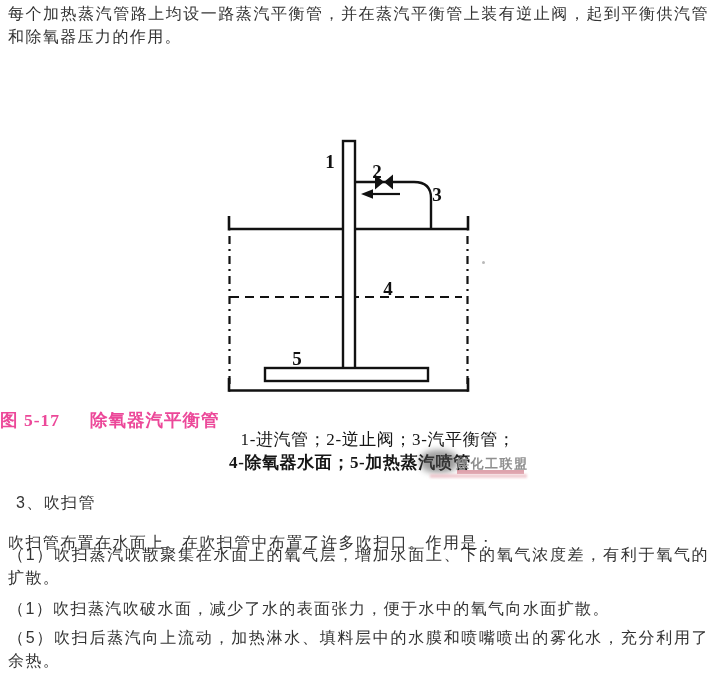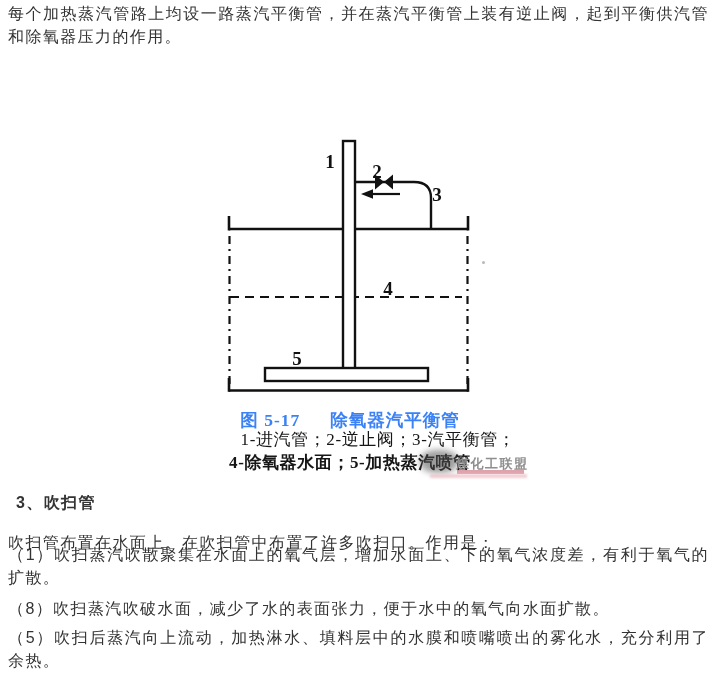--- a/index.html
+++ b/index.html
@@ -14,33 +14,31 @@
   .body-text{
     position:absolute;left:8px;width:701px;
     font-size:16px;line-height:23px;letter-spacing:1.4px;
     text-align:justify;text-justify:inter-ideograph;
     color:#333333;
   }
   .heading{
     position:absolute;left:16px;
     font-size:16px;line-height:23px;letter-spacing:1.4px;
     color:#333333;
-    font-weight:bold;
   }
   .fig-svg{position:absolute;left:210px;top:138px;}
   .fig-label{
     font-family:"Liberation Serif", serif;
     font-weight:bold;font-size:19px;fill:#111111;
   }
   .caption{
     position:absolute;top:408px;left:0;width:700px;
-    text-align:center;
     font-family:"Liberation Serif", serif;
     font-weight:bold;font-size:17.5px;letter-spacing:1px;
-    color:#3b82f6;
+    color:#ec4899;
   }
   .caption .cap-title{margin-left:30px;}
   .legend-line{
     position:absolute;left:0;width:700px;
     text-align:center;
     font-family:"Liberation Serif", serif;
     font-size:17px;letter-spacing:0.6px;line-height:20px;
     color:#161616;
   }
   .legend-1{top:430px;padding-left:28px;}
@@ -128,17 +126,17 @@
   <div class="wm-text">煤化工联盟</div>
   <div class="wm-underline-1"></div>
   <div class="wm-underline-2"></div>
 
   <div class="heading" style="top:491px;">3、吹扫管</div>
 
   <div class="body-text" style="top:531px;">吹扫管布置在水面上。在吹扫管中布置了许多吹扫口。作用是：</div>
 
   <div class="body-text" style="top:543px;">（1）吹扫蒸汽吹散聚集在水面上的氧气层，增加水面上、下的氧气浓度差，有利于氧气的扩散。</div>
 
-  <div class="body-text" style="top:597px;">（8）吹扫蒸汽吹破水面，减少了水的表面张力，便于水中的氧气向水面扩散。</div>
+  <div class="body-text" style="top:597px;">（1）吹扫蒸汽吹破水面，减少了水的表面张力，便于水中的氧气向水面扩散。</div>
 
   <div class="body-text" style="top:626px;">（5）吹扫后蒸汽向上流动，加热淋水、填料层中的水膜和喷嘴喷出的雾化水，充分利用了余热。</div>
 
 </div>
 
 </body></html>

